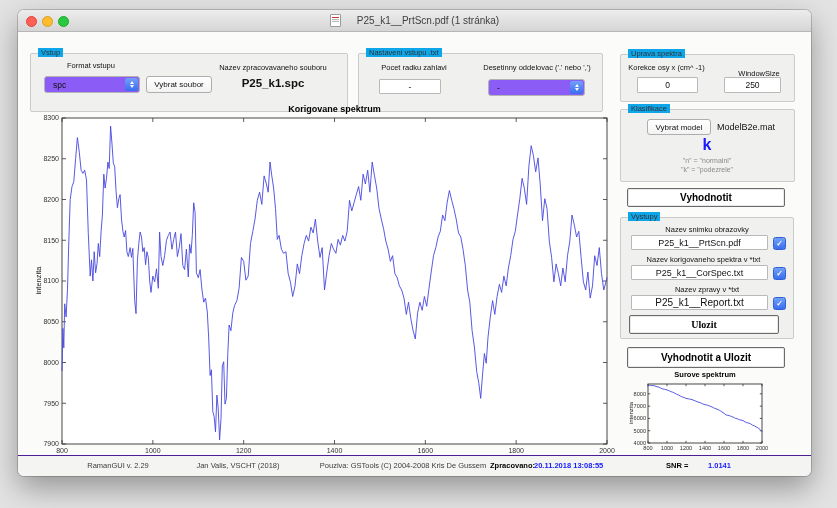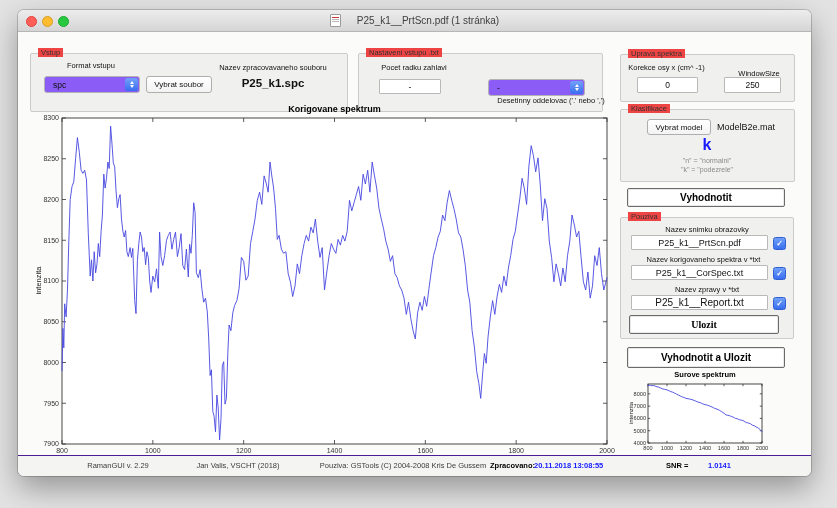--- a/index.html
+++ b/index.html
@@ -28,21 +28,21 @@
     display:flex;align-items:center;justify-content:center;gap:16px;
     font-size:10px;color:#3f3f3f;pointer-events:none;
   }
   .docicon{width:9px;height:11px;background:#fff;border:1px solid #9a9a9a;border-radius:1px;position:relative;}
   .docicon:after{content:"";position:absolute;left:1px;top:2px;right:1px;height:1px;background:#c33;box-shadow:0 2px 0 #bbb,0 4px 0 #bbb;}
   .content{position:absolute;left:0;top:21px;right:0;bottom:0;}
   .panel{
     position:absolute;background:#f0f0ef;border:1px solid #cbcbcb;border-radius:2px;
   }
   .panel>.ptitle{
-    position:absolute;top:-6px;left:7px;background:#ef4444;padding:0 3px;
+    position:absolute;top:-6px;left:7px;background:#0ea5e9;padding:0 3px;
     font-size:7.5px;color:#333;white-space:nowrap;
   }
   .lbl{position:absolute;font-size:7.5px;color:#111;text-align:center;white-space:nowrap;}
   .field{
     position:absolute;background:#fff;border:1px solid #b9b9b9;border-radius:1px;
     font-size:8.5px;color:#111;text-align:center;font-family:"Liberation Sans",sans-serif;
     padding:0;margin:0;
   }
   .btn{
     position:absolute;background:linear-gradient(#ffffff,#f3f3f3);
@@ -117,21 +117,21 @@
       </div>
       <div class="btn" style="left:115px;top:22px;width:64px;height:15px;">Vybrat soubor</div>
       <div class="lbl" style="left:172px;top:9px;width:140px;">Nazev zpracovavaneho souboru</div>
       <div class="bigval" style="left:172px;top:23px;width:140px;">P25_k1.spc</div>
     </div>
 
     <div class="panel" style="left:340px;top:22px;width:243px;height:57px;">
       <div class="ptitle">Nastaveni vstupu .txt</div>
       <div class="lbl" style="left:0px;top:9px;width:110px;">Pocet radku zahlavi</div>
       <input class="field" style="left: 20px; top: 25px; width: 60px; height: 13px;" readonly="" value="-">
-      <div class="lbl" style="left:136px;top:9px;width:112px;margin-top:33px;">Desetinny oddelovac ('.' nebo ',')</div>
+      <div class="lbl" style="left:122px;top:9px;width:112px;">Desetinny oddelovac ('.' nebo ',')</div>
       <div class="popup" style="left:129px;top:25px;width:95px;height:15px;">
         <div class="val">-</div>
         <div class="stepper">
             <div class="tri-up"></div>
             <div class="tri-dn"></div>
           </div>
       </div>
     </div>
 
     <div class="panel" style="left:602px;top:23px;width:173px;height:46px;">
@@ -147,21 +147,21 @@
       <div class="btn" style="left:10px;top:9px;width:62px;height:14px;margin-left:16px;">Vybrat model</div>
       <div class="lbl" style="left:90px;top:12px;width:70px;font-size:9px;">ModelB2e.mat</div>
       <div class="bigk" style="left:56px;top:26px;width:60px;">k</div>
       <div class="legendtxt" style="left:26px;top:47px;width:120px;">"n" = "normalni"</div>
       <div class="legendtxt" style="left:26px;top:56px;width:120px;">"k" = "podezrele"</div>
     </div>
 
     <div class="bigbtn" style="left:609px;top:157px;width:156px;height:17px;">Vyhodnotit</div>
 
     <div class="panel" style="left:602px;top:186px;width:172px;height:120px;">
-      <div class="ptitle">Pouziva</div>
+      <div class="ptitle">Vystupy</div>
       <div class="lbl" style="left:16px;top:7px;width:140px;">Nazev snimku obrazovky</div>
       <input class="field" style="left: 10px; top: 17px; width: 135px; height: 13px; font-size: 9px;" readonly="" value="P25_k1__PrtScn.pdf">
       <div class="chk" style="left:152px;top:19px;"><span>✓</span></div>
       <div class="lbl" style="left:10px;top:37px;width:145px;">Nazev korigovaneho spektra v *txt</div>
       <input class="field" style="left: 10px; top: 47px; width: 135px; height: 13px; font-size: 9px;" readonly="" value="P25_k1__CorSpec.txt">
       <div class="chk" style="left:152px;top:49px;"><span>✓</span></div>
       <div class="lbl" style="left:16px;top:67px;width:140px;">Nazev zpravy v *txt</div>
       <input class="field" style="left: 10px; top: 77px; width: 135px; height: 13px; font-size: 10px;" readonly="" value="P25_k1__Report.txt">
       <div class="chk" style="left:152px;top:79px;"><span>✓</span></div>
       <div class="bigbtn" style="left:8px;top:97px;width:148px;height:17px;font-family:Liberation Serif, serif;">Ulozit</div>

